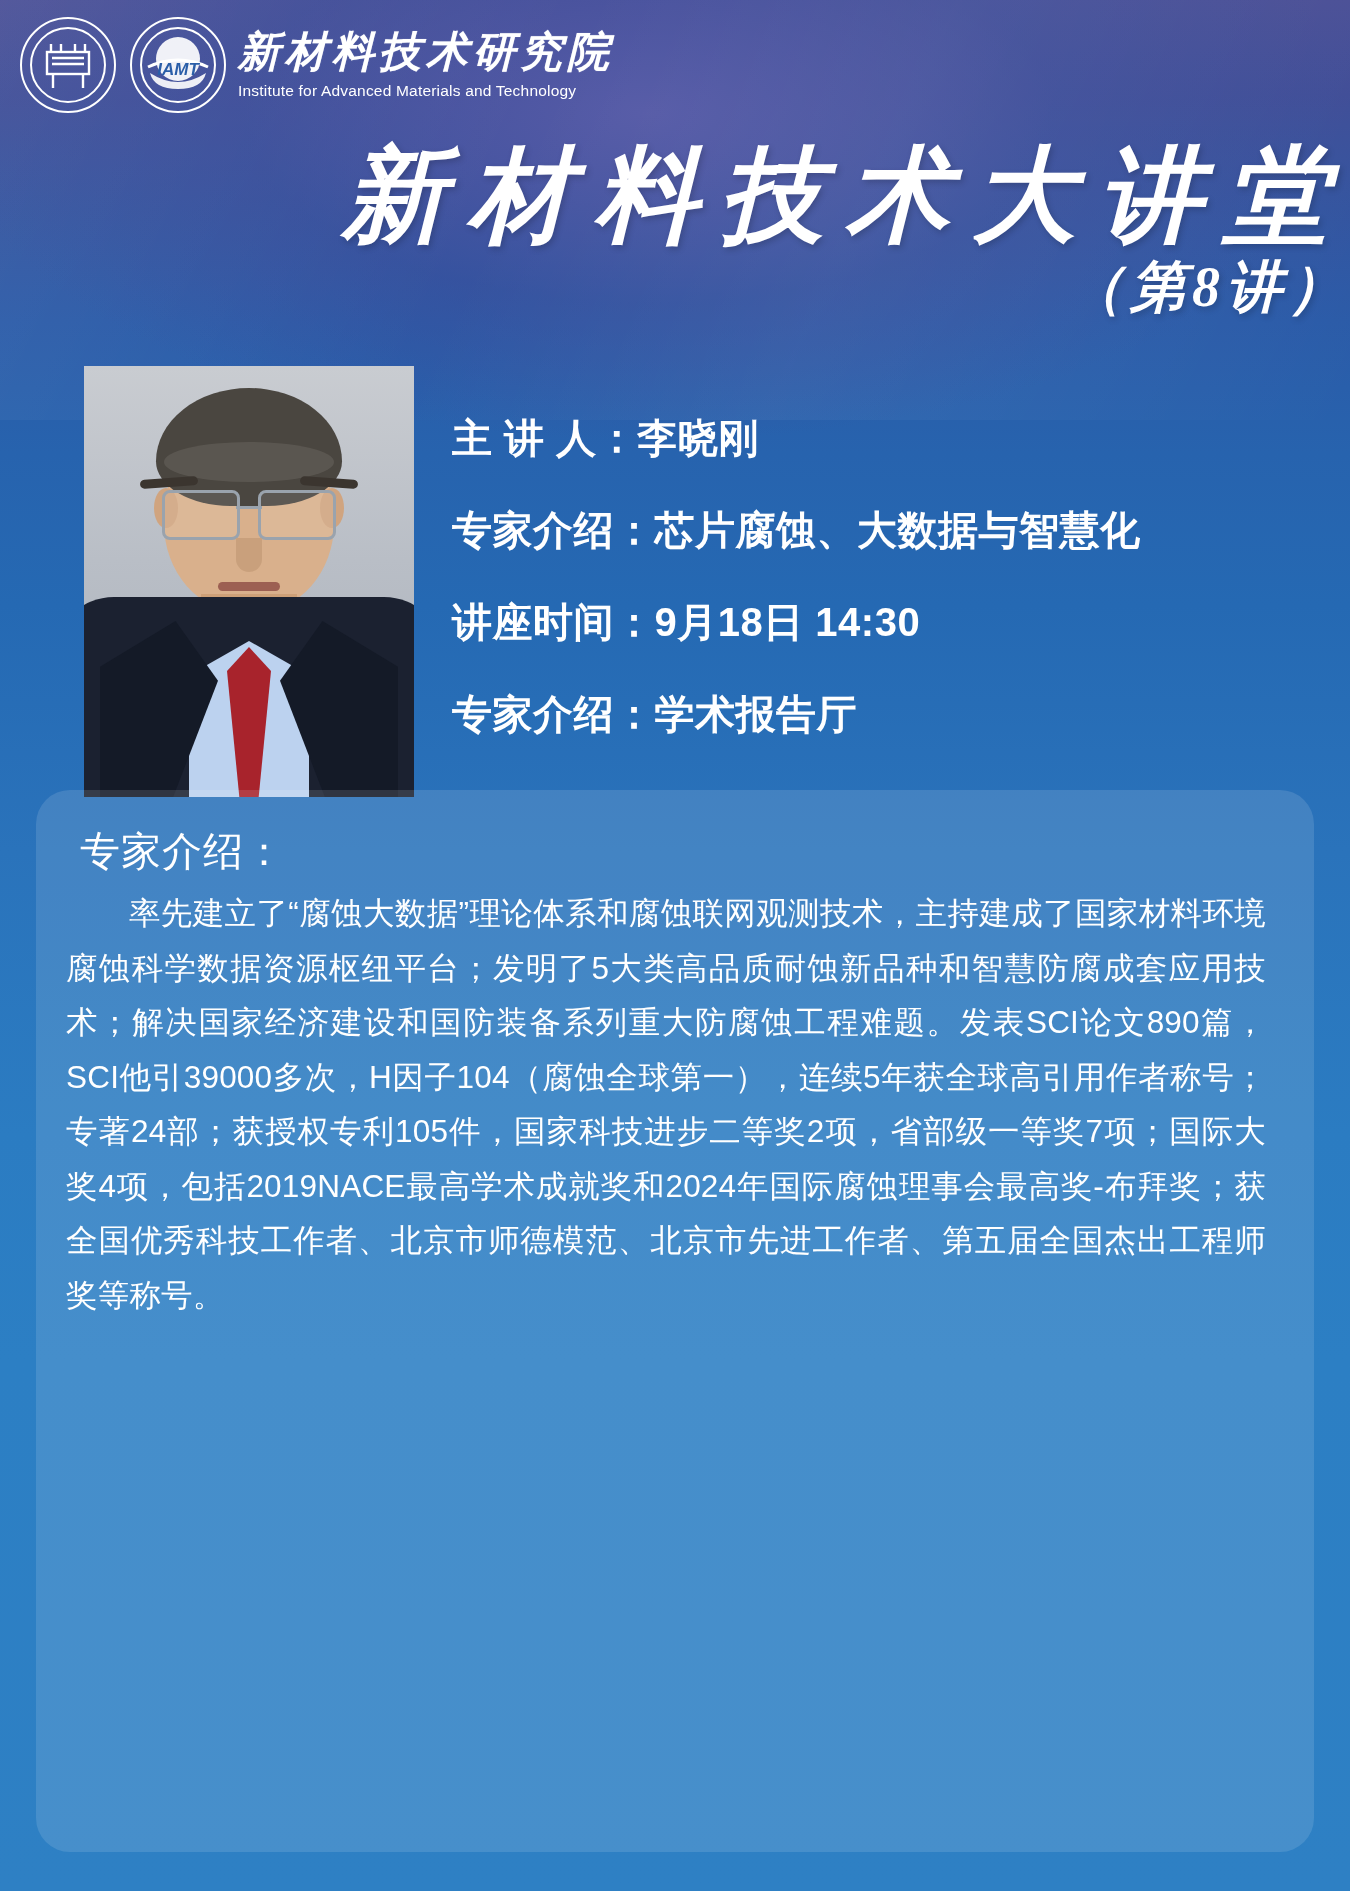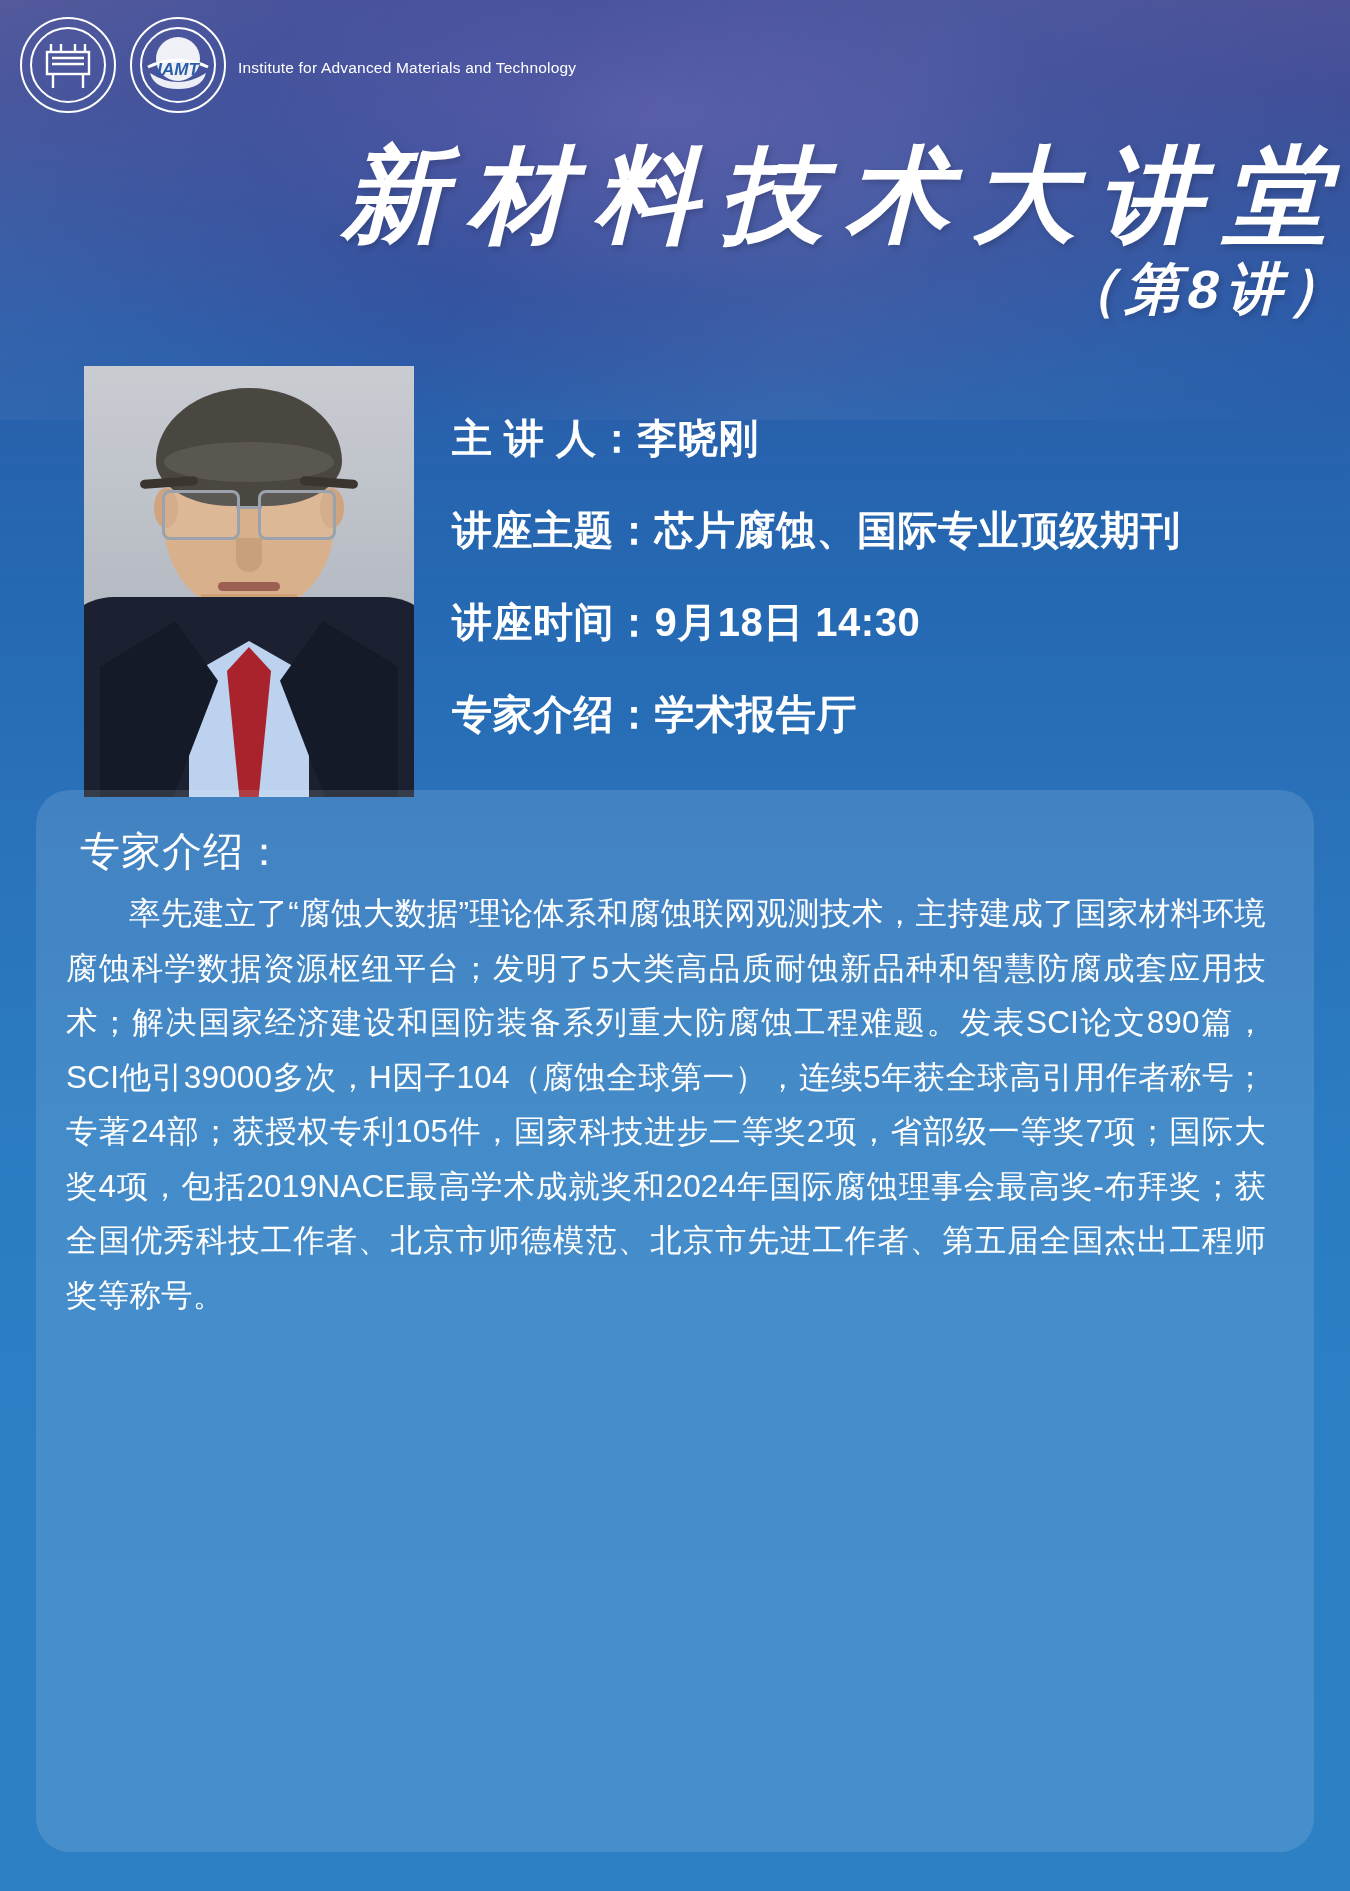--- a/index.html
+++ b/index.html
@@ -43,24 +43,23 @@
   .main-title{
     color:#ffffff;
     font-family:"Liberation Serif","DejaVu Serif",serif;
     font-style:italic;font-weight:bold;
     font-size:104px;line-height:112px;letter-spacing:22px;
     text-indent:22px;
     text-shadow:2px 3px 6px rgba(0,0,0,0.18);
   }
   .sub-title{
     color:#ffffff;
-    font-family:Liberation Mono, monospace;
+    font-family:Liberation Serif, serif;
     font-style:italic;font-weight:bold;
     font-size:56px;line-height:70px;letter-spacing:6px;
-    margin-top:6px;
     text-shadow:2px 3px 6px rgba(0,0,0,0.18);
   }
 
   
   .portrait{
     position:absolute;left:84px;top:366px;width:330px;height:431px;
     overflow:hidden;background:#8c949c;
   }
   .ph-bg{position:absolute;inset:0;background:linear-gradient(180deg,#c9ccd1 0%,#b9bec6 45%,#a9b0b9 100%);}
   .ph-head{position:absolute;left:50%;top:36px;transform:translateX(-50%);width:170px;height:210px;border-radius:50% 50% 46% 46%/58% 58% 42% 42%;background:#d9b08c;}
@@ -138,20 +137,21 @@
       <div class="ring inner"></div>
       <svg width="96" height="96" viewBox="0 0 96 96" style="position:absolute;left:0;top:0">
         <circle cx="48" cy="42" r="22" fill="#ffffff" opacity="0.92"></circle>
         <path d="M20 56 q28 18 56 0 q-4 16 -28 16 q-24 0 -28 -16z" fill="#ffffff" opacity="0.9"></path>
         <path d="M18 50 q30 -14 60 0" stroke="#ffffff" stroke-width="3" fill="none"></path>
         <text x="48" y="58" text-anchor="middle" font-family="Liberation Sans, sans-serif" font-size="17" font-weight="bold" font-style="italic" fill="#2a5ea8">IAMT</text>
       </svg>
     </div>
 
     <div class="inst-text">
+      <div class="inst-cn">新材料技术研究院</div>
       <div class="inst-en">Institute for Advanced Materials and Technology</div>
     </div>
   </div>
 
   <div class="title-wrap">
     <div class="main-title">新材料技术大讲堂</div>
     <div class="sub-title">（第8讲）</div>
   </div>
 
   <div class="portrait">
@@ -172,21 +172,21 @@
     <div class="ph-neck"></div>
     <div class="ph-suit"></div>
     <div class="ph-shirt"></div>
     <div class="ph-tie"></div>
     <div class="ph-lapel-l"></div>
     <div class="ph-lapel-r"></div>
   </div>
 
   <div class="info">
     <div class="info-line">主 讲 人：李晓刚</div>
-    <div class="info-line">讲座主题：芯片腐蚀、国际专业顶级期刊</div>
+    <div class="info-line">专家介绍：芯片腐蚀、大数据与智慧化</div>
     <div class="info-line">讲座时间：9月18日 14:30</div>
     <div class="info-line">专家介绍：学术报告厅</div>
   </div>
 
   <div class="bio">
     <div class="bio-title">专家介绍：</div>
     <p class="bio-p indent">率先建立了“腐蚀大数据”理论体系和腐蚀联网观测技术，主持建成了国家材料环境腐蚀科学数据资源枢纽平台；发明了5大类高品质耐蚀新品种和智慧防腐成套应用技术；解决国家经济建设和国防装备系列重大防腐蚀工程难题。发表SCI论文890篇，SCI他引39000多次，H因子104（腐蚀全球第一），连续5年获全球高引用作者称号；专著24部；获授权专利105件，国家科技进步二等奖2项，省部级一等奖7项；国际大奖4项，包括2019NACE最高学术成就奖和2024年国际腐蚀理事会最高奖-布拜奖；获全国优秀科技工作者、北京市师德模范、北京市先进工作者、第五届全国杰出工程师奖等称号。</p>
   </div>
 </div>
 

